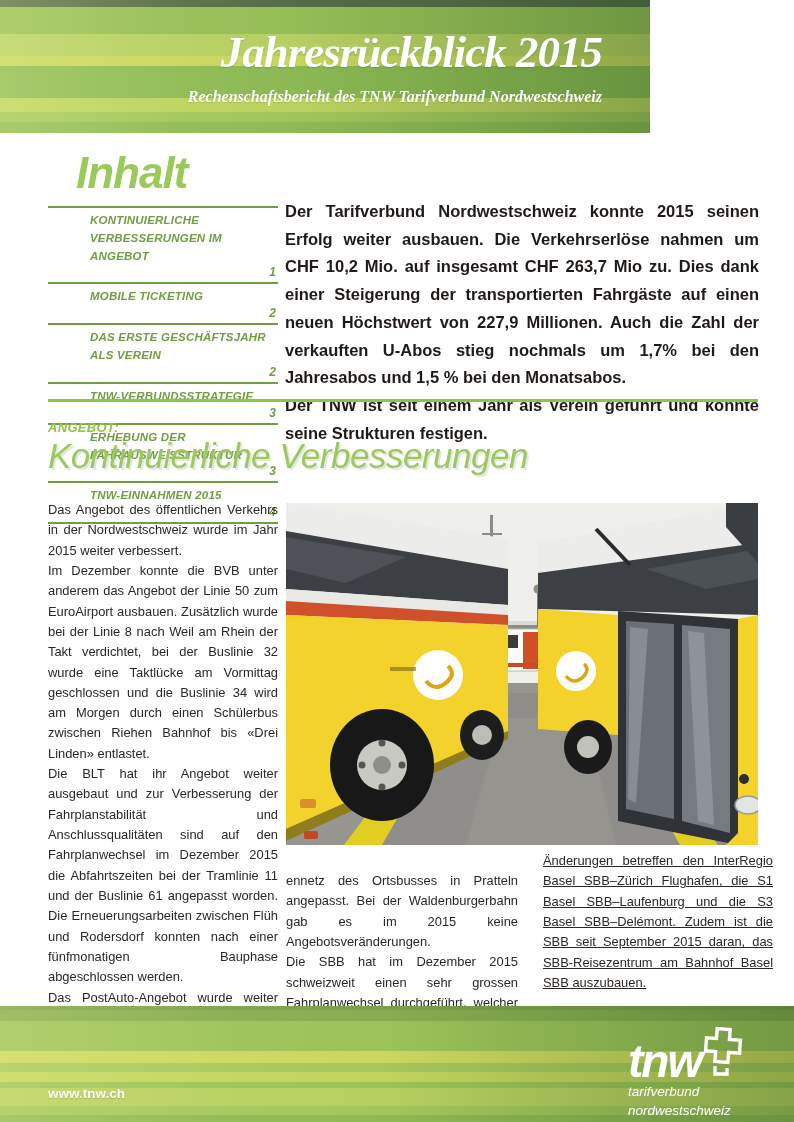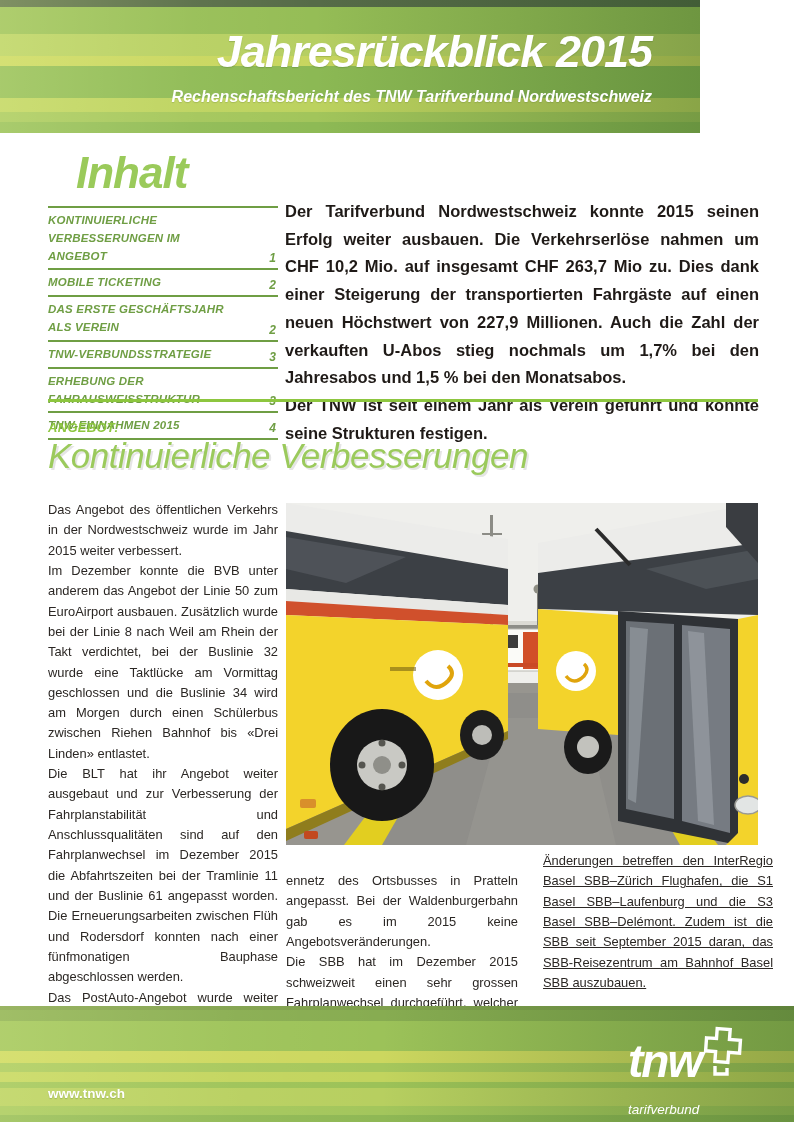--- a/index.html
+++ b/index.html
@@ -5,32 +5,33 @@
   * { margin:0; padding:0; box-sizing:border-box; }
   html,body { background:#e8e8e8; }
   body { font-family:"Liberation Sans", sans-serif; }
   .page {
     position:relative; width:794px; height:1122px; margin:0 auto;
     background:#ffffff; overflow:hidden;
   }
 
   
   .masthead {
-    position:absolute; left:0; top:0; width:700px; height:133px;
+    position:absolute; left:0; top:0; width:650px; height:133px;
     background:
       linear-gradient(90deg, rgba(250,255,180,0.25) 0%, rgba(250,255,180,0.06) 28%, rgba(0,0,0,0) 45%, rgba(20,60,15,0.16) 75%, rgba(20,60,15,0.30) 100%),
       linear-gradient(180deg,
         #566b48 0px, #566b48 7px,
         #95bd56 7px, #95bd56 34px,
         #b6cf62 34px, #b6cf62 56px,
         #c8d65f 56px, #c8d65f 66px,
         #8cb954 66px, #8cb954 98px,
         #bcd25f 98px, #bcd25f 112px,
         #a2c55b 112px, #a2c55b 122px,
         #8eba55 122px, #8eba55 133px);
+    font-family: Liberation Serif, serif;
   }
   .masthead-title {
     position:absolute; right:48px; top:26px;
     font-size:45px; font-weight:800; font-style:italic;
     letter-spacing:-1px; color:#ffffff; white-space:nowrap;
     text-shadow:0 1px 1px rgba(60,90,30,0.25);
   }
   .masthead-subtitle {
     position:absolute; right:48px; top:88px;
     font-size:16px; font-weight:700; font-style:italic;
@@ -40,21 +41,21 @@
 
   
   .toc { position:absolute; left:48px; top:148px; width:230px; }
   .toc-title {
     font-size:44px; font-weight:700; font-style:italic;
     color:#9aca5a; letter-spacing:-1px; padding-bottom:8px;margin-left:28px;
   }
   .toc-list { border-top:2px solid #6f9e44; }
   .toc-item {
     display:flex; justify-content:space-between; align-items:flex-end;
-    border-bottom:2px solid #6f9e44; padding:4px 0 3px; cursor:pointer;
+    border-bottom:2px solid #6f9e44; padding:4px 0 3px; cursor:pointer;flex-direction:column;
   }
   .toc-label {
     width:188px; font-size:11.5px; font-weight:700; font-style:italic;
     color:#6f9e44; line-height:1.55; letter-spacing:0.2px;
   }
   .toc-page {
     font-size:12px; font-weight:700; font-style:italic; color:#6f9e44; padding-right:2px;
   }
 
   
@@ -114,21 +115,21 @@
   }
   .brand { position:absolute; right:36px; top:18px; width:130px; color:#ffffff; }
   .brand-row { display:flex; align-items:flex-end; }
   .brand-word {
     font-size:46px; font-weight:700; font-style:italic; letter-spacing:-2px;
     line-height:0.9; color:#ffffff;
   }
   .brand-cross { margin-left:2px; margin-top:2px; }
   .brand-sub {
     font-size:13.5px; font-style:italic; font-weight:400; line-height:1.25;
-    color:#ffffff; margin-top:20px;
+    color:#ffffff; margin-top:2px;
   }
 </style>
 </head>
 <body>
 
 <div class="page">
 
   <header class="masthead">
     <div class="masthead-title">Jahresrückblick 2015</div>
     <div class="masthead-subtitle">Rechenschaftsbericht des TNW Tarifverbund Nordwestschweiz</div>

